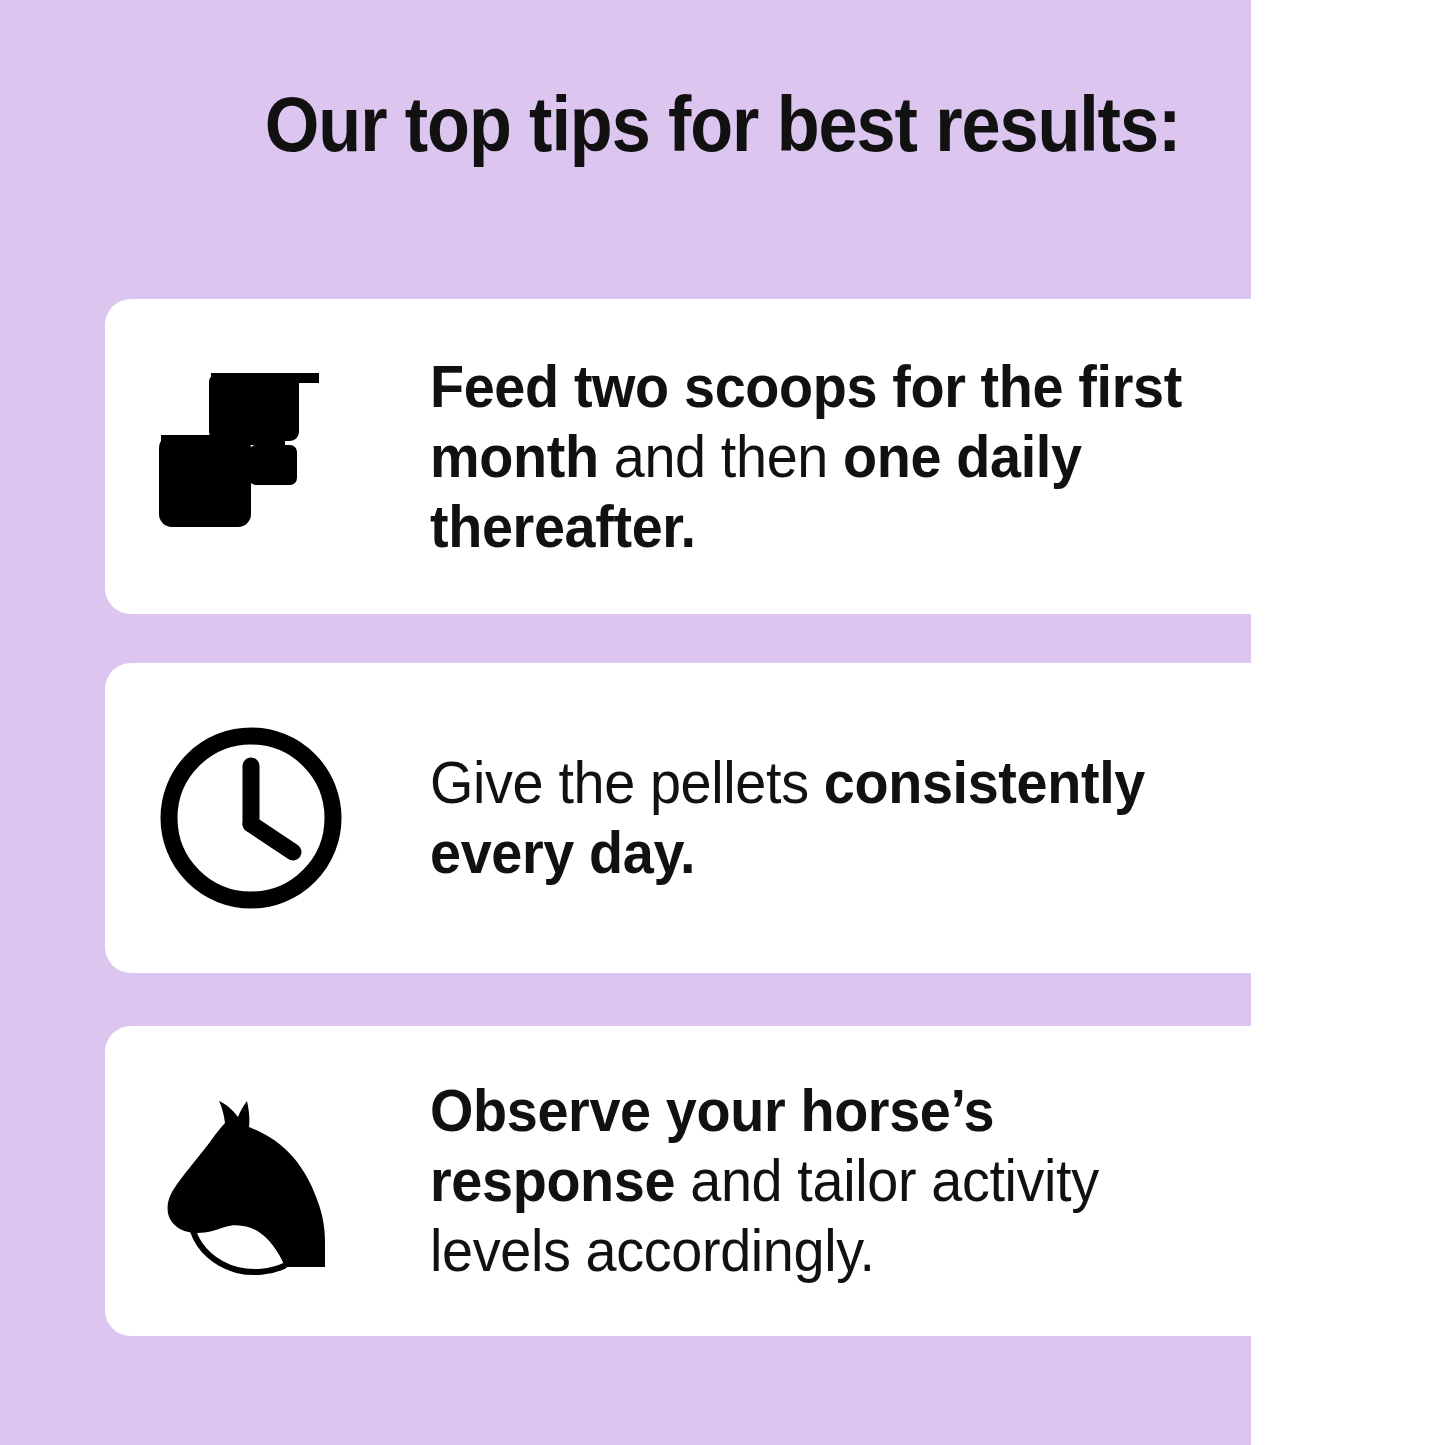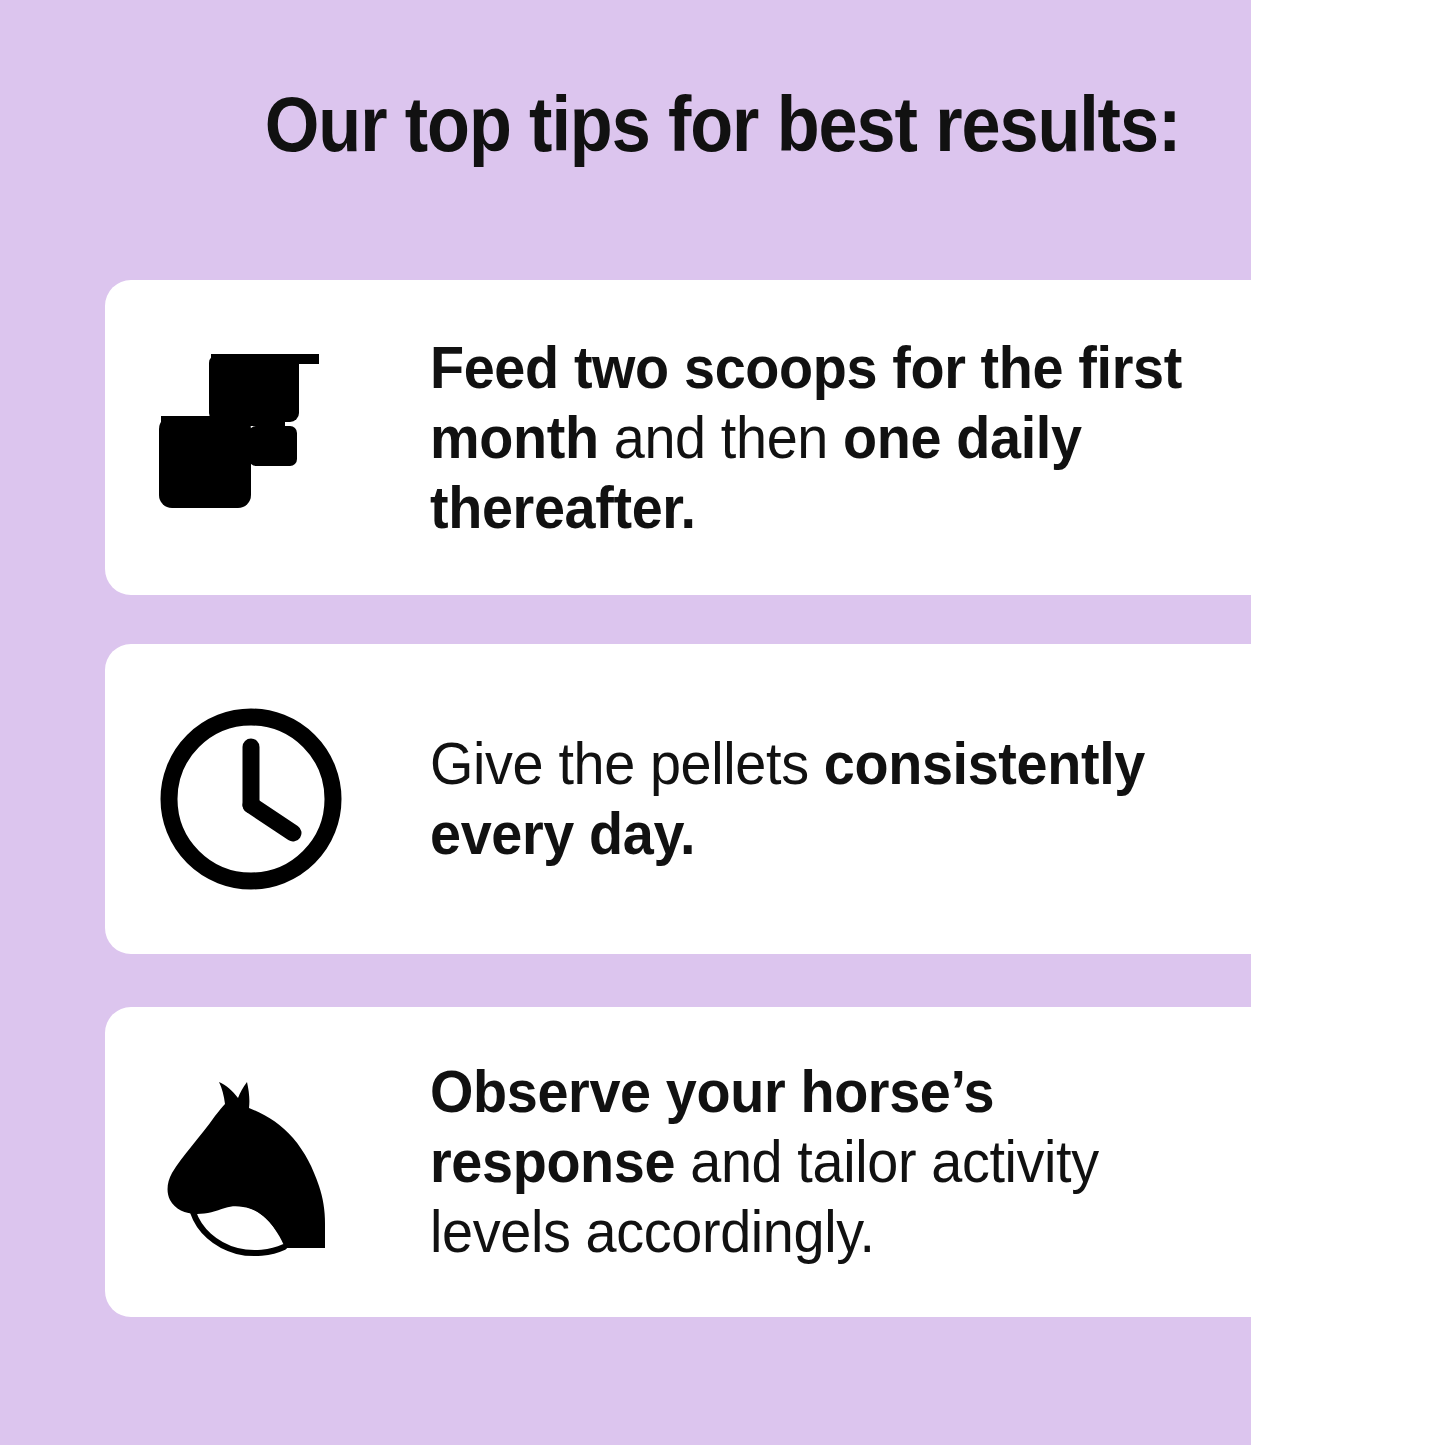--- a/index.html
+++ b/index.html
@@ -36,21 +36,21 @@
     letter-spacing: -1.2px;
     transform: scaleX(0.90);
     transform-origin: 50% 50%;
     white-space: nowrap;
   }
 
   
   #cards {
     position: absolute;
     left: 105px;
-    top: 280px;
+    top: 299px;
     width: 1235px;
   }
 
   .card {
     position: relative;
     box-sizing: border-box;
     width: 1235px;
     background: #ffffff;
     border-radius: 26px;
     display: flex;

